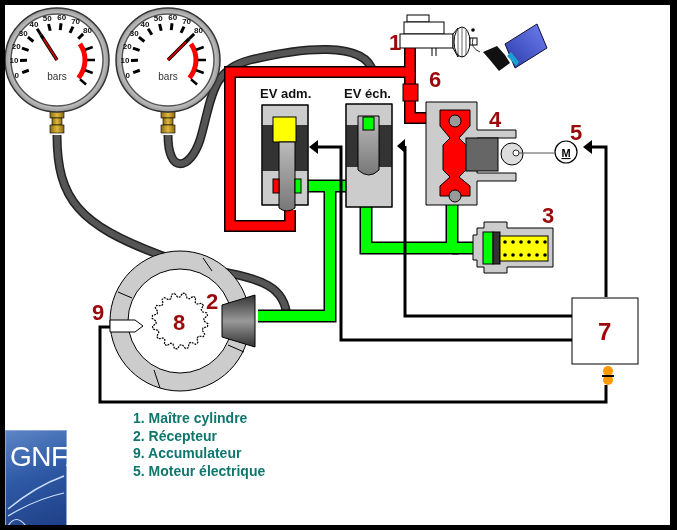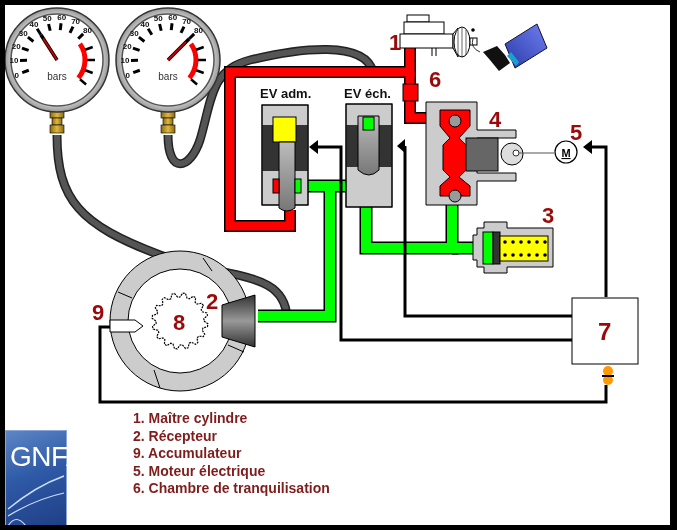--- a/index.html
+++ b/index.html
@@ -4,21 +4,21 @@
 <style>
   html, body { margin: 0; padding: 0; background: #000; }
   body { width: 677px; height: 530px; overflow: hidden; font-family: "Liberation Sans", sans-serif; }
   #frame { position: absolute; left: 0; top: 0; width: 677px; height: 530px; background: #000; }
   #canvas { position: absolute; left: 5px; top: 5px; width: 665px; height: 520px; background: #fff; overflow: hidden; }
   svg { position: absolute; left: -5px; top: -5px; }
   .num { font-family: "Liberation Sans", sans-serif; font-weight: bold; fill: #9b0a0a; }
   .ev-title { font-family: "Liberation Sans", sans-serif; font-weight: bold; font-size: 13px; fill: #111; }
   .gauge-num { font-family: "Liberation Sans", sans-serif; font-size: 8px; fill: #111; font-weight: bold; }
   .gauge-unit { font-family: "Liberation Sans", sans-serif; font-size: 10px; fill: #333; }
-  .legend { position: absolute; font-family: "Liberation Sans", sans-serif; font-weight: bold; font-size: 14px; color: #7f1d1d; line-height: 17.5px; }
+  .legend { position: absolute; font-family: "Liberation Sans", sans-serif; font-weight: bold; font-size: 14px; color: #0f766e; line-height: 17.5px; }
   .legend div { white-space: nowrap; }
   #legend-left { left: 128px; top: 405px; }
   #legend-right { left: 380px; top: 405px; }
   #logo { position: absolute; left: 0px; top: 425px; width: 60px; height: 95px;
           background: linear-gradient(160deg, #5d86c6 0%, #2f5aa6 45%, #1f3f86 100%); border: 1px solid #8aa6d6; }
   #logo-text { position: absolute; left: 4px; top: 10px; color: #fff; font-family: "Liberation Sans", sans-serif; font-size: 28px; letter-spacing: -0.5px; }
 </style>
 </head>
 <body>
 
@@ -269,21 +269,20 @@
     <text class="num" x="173" y="330" font-size="22">8</text>
     <text class="num" x="206" y="309" font-size="22">2</text>
     <text class="num" x="92" y="320" font-size="22">9</text>
   </svg>
 
   <div class="legend" id="legend-left">
     <div>1. Maître cylindre</div>
     <div>2. Récepteur</div>
     <div>9. Accumulateur</div>
     <div>5. Moteur électrique</div>
-    <div>6. Chambre de tranquilisation</div>
   </div>
 
   <div id="logo">
     <span id="logo-text">GNFA</span>
     <svg width="60" height="95" style="left:0;top:0">
       <path d="M2,78 Q30,55 58,45" stroke="#cfe0ff" stroke-width="1.5" fill="none"></path>
       <path d="M2,85 Q30,68 58,62" stroke="#cfe0ff" stroke-width="1.2" fill="none"></path>
       <path d="M2,95 Q10,82 20,95" stroke="#cfe0ff" stroke-width="1.2" fill="none"></path>
     </svg>
   </div>

